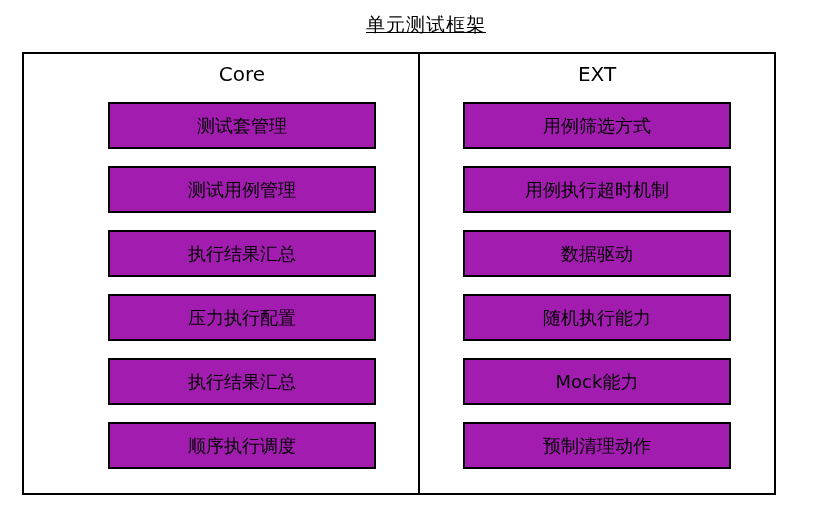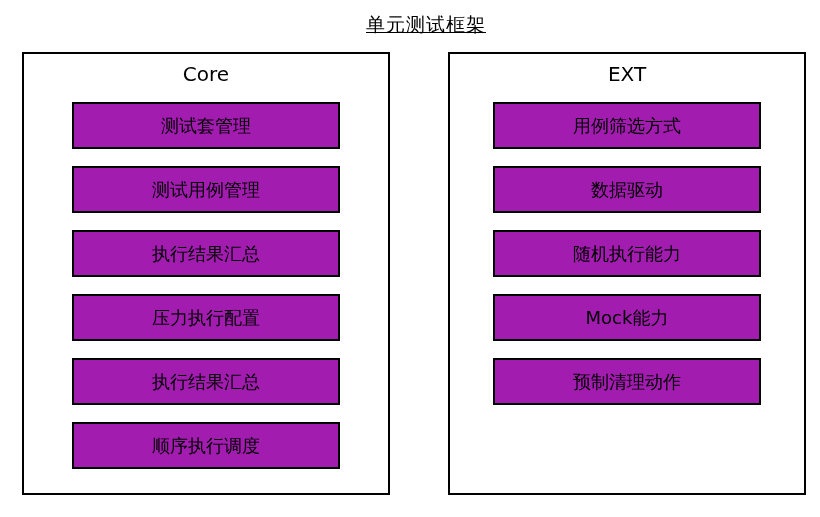--- a/index.html
+++ b/index.html
@@ -28,22 +28,22 @@
     position: absolute;
     top: 52px;
     height: 439px;
     border: 2px solid #000000;
     background: #ffffff;
     display: flex;
     flex-direction: column;
     align-items: center;
     box-sizing: content-box;
   }
-  .panel-left  { left: 22px;  width: 364px; }
-  .panel-right { left: 448px; width: 354px; }
+  .panel-left  { left: 22px;  width: 364px; padding-left: 36px; }
+  .panel-right { left: 418px; width: 354px; }
   .panel-header {
     margin-top: 8px;
     margin-bottom: 16px;
     font-size: 20px;
     text-align: center;
   }
   .feature-box {
     width: 264px;
     height: 43px;
     border: 2px solid #000000;
@@ -68,17 +68,18 @@
   <div class="feature-box">测试用例管理</div>
   <div class="feature-box">执行结果汇总</div>
   <div class="feature-box">压力执行配置</div>
   <div class="feature-box">执行结果汇总</div>
   <div class="feature-box">顺序执行调度</div>
 </div>
 
 <div class="panel panel-right">
   <div class="panel-header">EXT</div>
   <div class="feature-box">用例筛选方式</div>
+  <div class="feature-box">用例执行超时机制</div>
   <div class="feature-box">数据驱动</div>
   <div class="feature-box">随机执行能力</div>
   <div class="feature-box">Mock能力</div>
   <div class="feature-box">预制清理动作</div>
 </div>
 
 </body></html>

